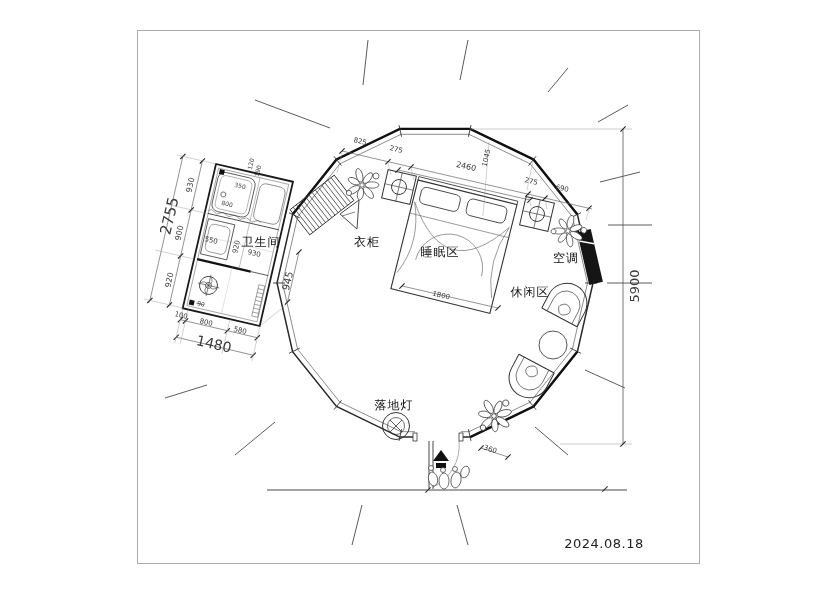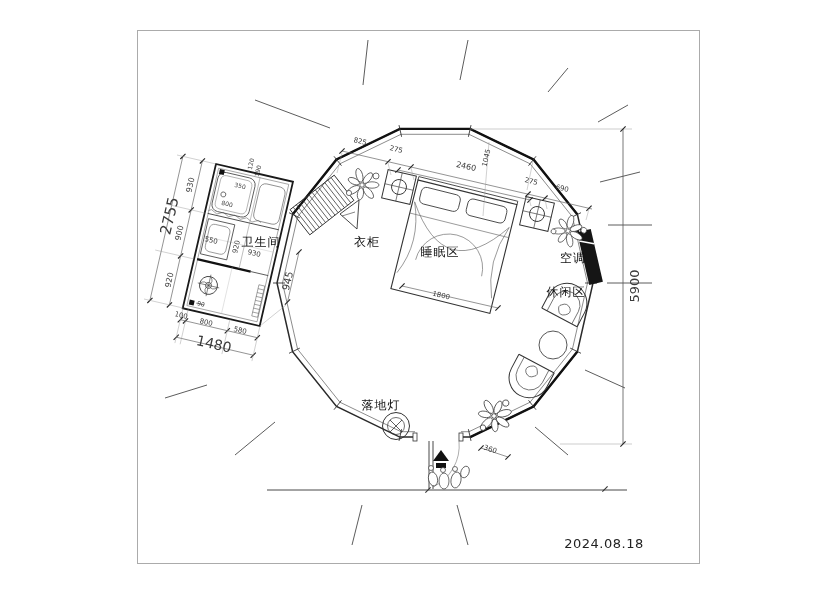--- a/index.html
+++ b/index.html
@@ -323,23 +323,23 @@
     </g>
   </defs>
   <use href="#plant" transform="translate(362,185)"></use>
   <use href="#plant" transform="translate(568,231) rotate(30) scale(0.95)"></use>
   <use href="#plant" transform="translate(494,416) rotate(-15) scale(1.05)"></use>
 </svg>
 
 <div class="lbl room" style="left:261px;top:242px;transform:translate(-50%,-50%);text-align:right;">卫生间</div>
 <div class="lbl room" style="left:367px;top:242px;transform:translate(-50%,-50%);">衣柜</div>
 <div class="lbl room" style="left:440px;top:252px;transform:translate(-50%,-50%);">睡眠区</div>
-<div class="lbl room" style="left:530px;top:292px;transform:translate(-50%,-50%);margin-left:36px;">休闲区</div>
-<div class="lbl room" style="left:566px;top:258px;transform:translate(-50%,-50%);margin-left:7px;">空调</div>
-<div class="lbl room" style="left:381px;top:405px;transform:translate(-50%,-50%);">落地灯</div>
+<div class="lbl room" style="left:530px;top:292px;transform:translate(-50%,-50%);">休闲区</div>
+<div class="lbl room" style="left:566px;top:258px;transform:translate(-50%,-50%);">空调</div>
+<div class="lbl room" style="left:394px;top:405px;transform:translate(-50%,-50%);">落地灯</div>
 
 <div class="lbl dim" style="left:634px;top:286px;font-size:13px;transform:translate(-50%,-50%) rotate(-90deg);">5900</div>
 <div class="lbl dim" style="left:170px;top:216px;font-size:15px;transform:translate(-50%,-50%) rotate(-77deg);">2755</div>
 <div class="lbl dim" style="left:214px;top:344px;font-size:14px;transform:translate(-50%,-50%) rotate(13deg);">1480</div>
 
 <div class="lbl dim" style="left:191px;top:185px;font-size:8px;transform:translate(-50%,-50%) rotate(-77deg);">930</div>
 <div class="lbl dim" style="left:180px;top:233px;font-size:8px;transform:translate(-50%,-50%) rotate(-77deg);">900</div>
 <div class="lbl dim" style="left:170px;top:280px;font-size:8px;transform:translate(-50%,-50%) rotate(-77deg);">920</div>
 
 <div class="lbl dim" style="left:181px;top:316px;font-size:7px;transform:translate(-50%,-50%) rotate(13deg);">100</div>

